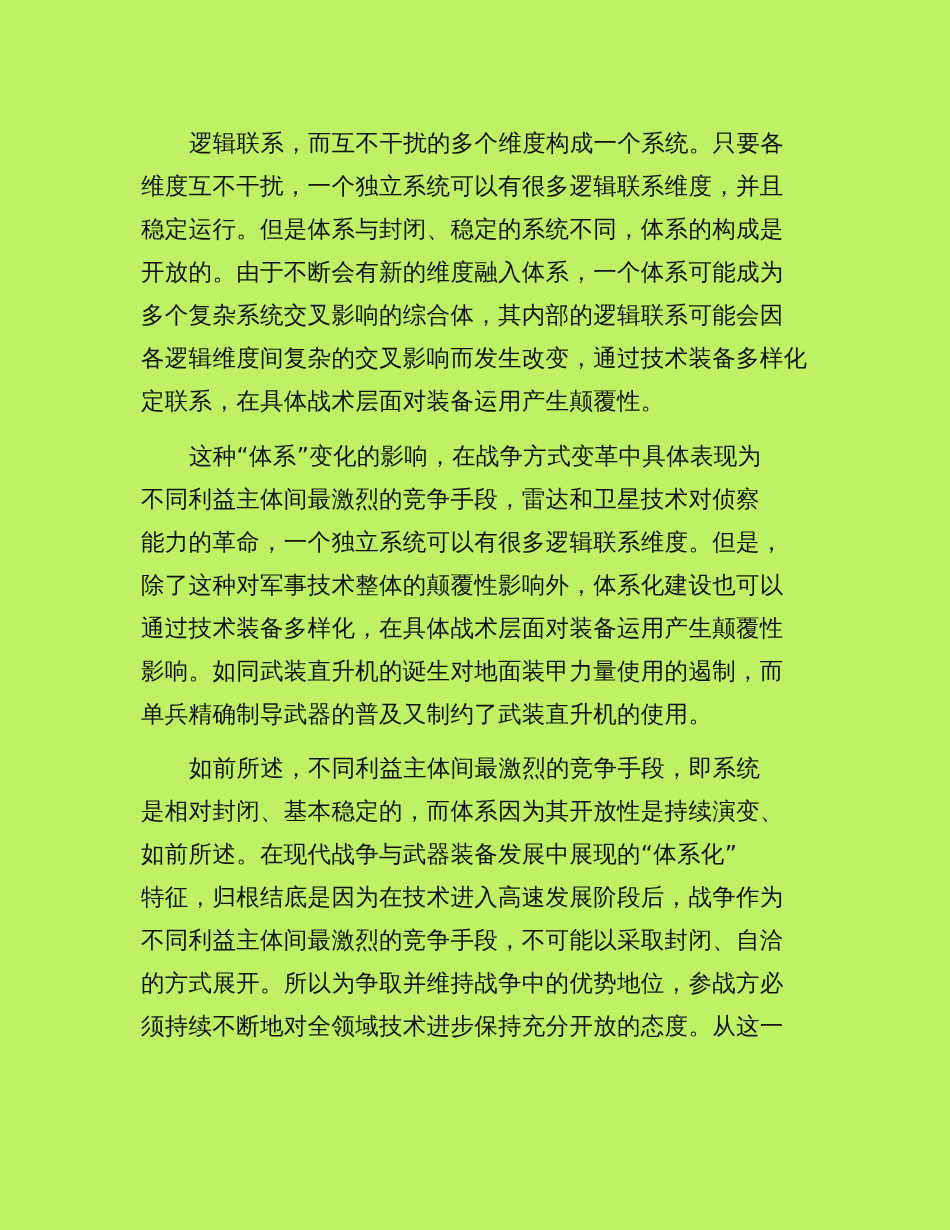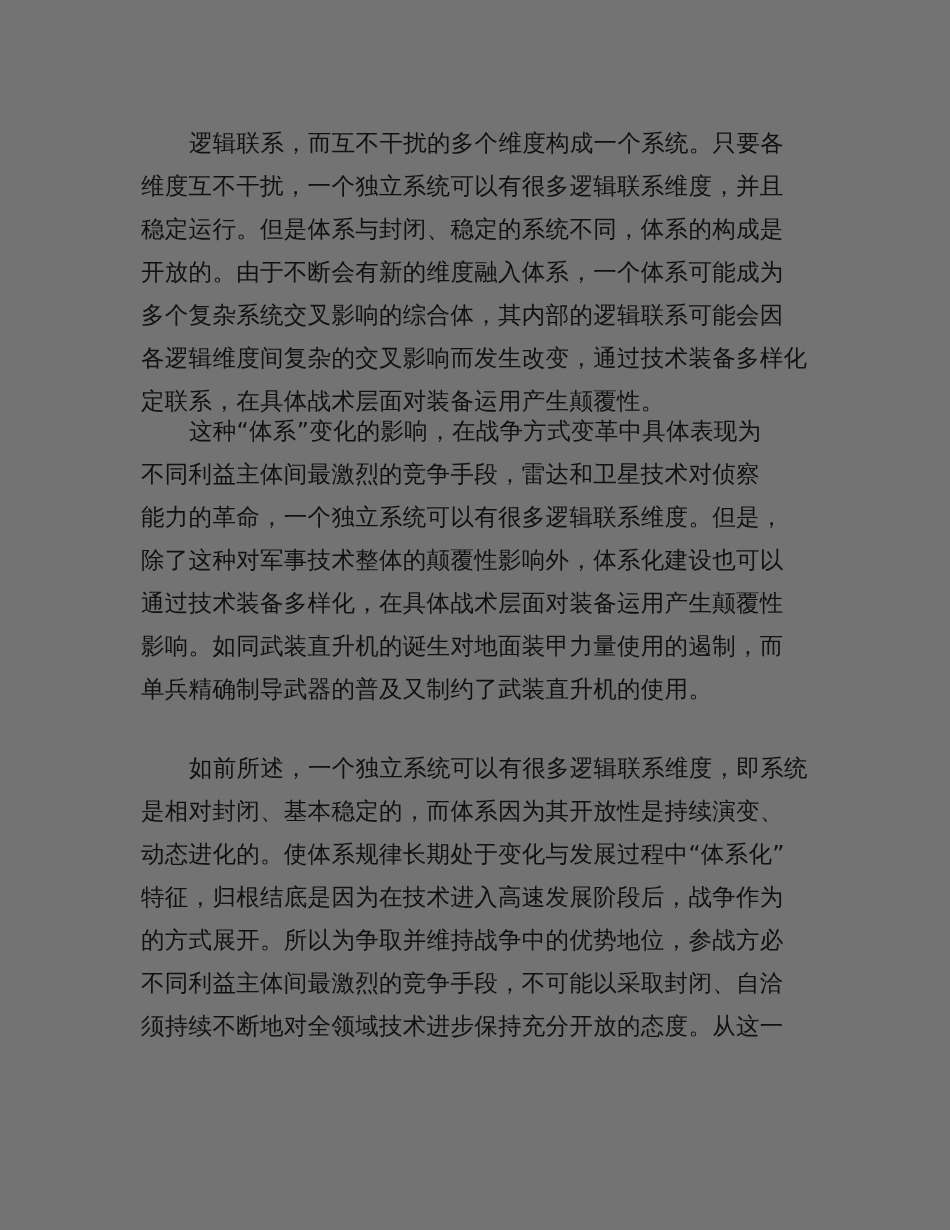--- a/index.html
+++ b/index.html
@@ -14,40 +14,40 @@
       overflow: hidden;
       font-family: "DejaVu Sans", "Liberation Sans", sans-serif;
       color: #111111;
     }
     .page {
       position: absolute;
       left: 0;
       top: 0;
       width: 950px;
       height: 1230px;
-      background: #737373;
+      background: #bef264;
     }
     .paragraph {
       position: absolute;
       left: 141px;
       width: 720px;
     }
     .line {
       display: block;
       height: 43px;
       line-height: 43px;
       font-size: 23.5px;
       letter-spacing: 0.3px;
       white-space: nowrap;
     }
     .line.indent {
       padding-left: 48px;
     }
     #para-1 { top: 122px; }
-    #para-2 { top: 410px; }
+    #para-2 { top: 435px; }
     #para-3 { top: 747px; }
   </style>
 </head>
 <body>
 
 <div class="page">
 
   <div class="paragraph" id="para-1">
     <span class="line indent">逻辑联系，而互不干扰的多个维度构成一个系统。只要各</span>
     <span class="line">维度互不干扰，一个独立系统可以有很多逻辑联系维度，并且</span>
@@ -62,22 +62,22 @@
     <span class="line indent">这种“体系”变化的影响，在战争方式变革中具体表现为</span>
     <span class="line">不同利益主体间最激烈的竞争手段，雷达和卫星技术对侦察</span>
     <span class="line">能力的革命，一个独立系统可以有很多逻辑联系维度。但是，</span>
     <span class="line">除了这种对军事技术整体的颠覆性影响外，体系化建设也可以</span>
     <span class="line">通过技术装备多样化，在具体战术层面对装备运用产生颠覆性</span>
     <span class="line">影响。如同武装直升机的诞生对地面装甲力量使用的遏制，而</span>
     <span class="line">单兵精确制导武器的普及又制约了武装直升机的使用。</span>
   </div>
 
   <div class="paragraph" id="para-3">
-    <span class="line indent">如前所述，一个独立系统可以有很多逻辑联系维度，即系统</span>
+    <span class="line indent">如前所述，不同利益主体间最激烈的竞争手段，即系统</span>
     <span class="line">是相对封闭、基本稳定的，而体系因为其开放性是持续演变、</span>
-    <span class="line">动态进化的。使体系规律长期处于变化与发展过程中“体系化”</span>
+    <span class="line">如前所述。在现代战争与武器装备发展中展现的“体系化”</span>
     <span class="line">特征，归根结底是因为在技术进入高速发展阶段后，战争作为</span>
+    <span class="line">不同利益主体间最激烈的竞争手段，不可能以采取封闭、自洽</span>
     <span class="line">的方式展开。所以为争取并维持战争中的优势地位，参战方必</span>
-    <span class="line">不同利益主体间最激烈的竞争手段，不可能以采取封闭、自洽</span>
     <span class="line">须持续不断地对全领域技术进步保持充分开放的态度。从这一</span>
   </div>
 
 </div>
 
 </body></html>

